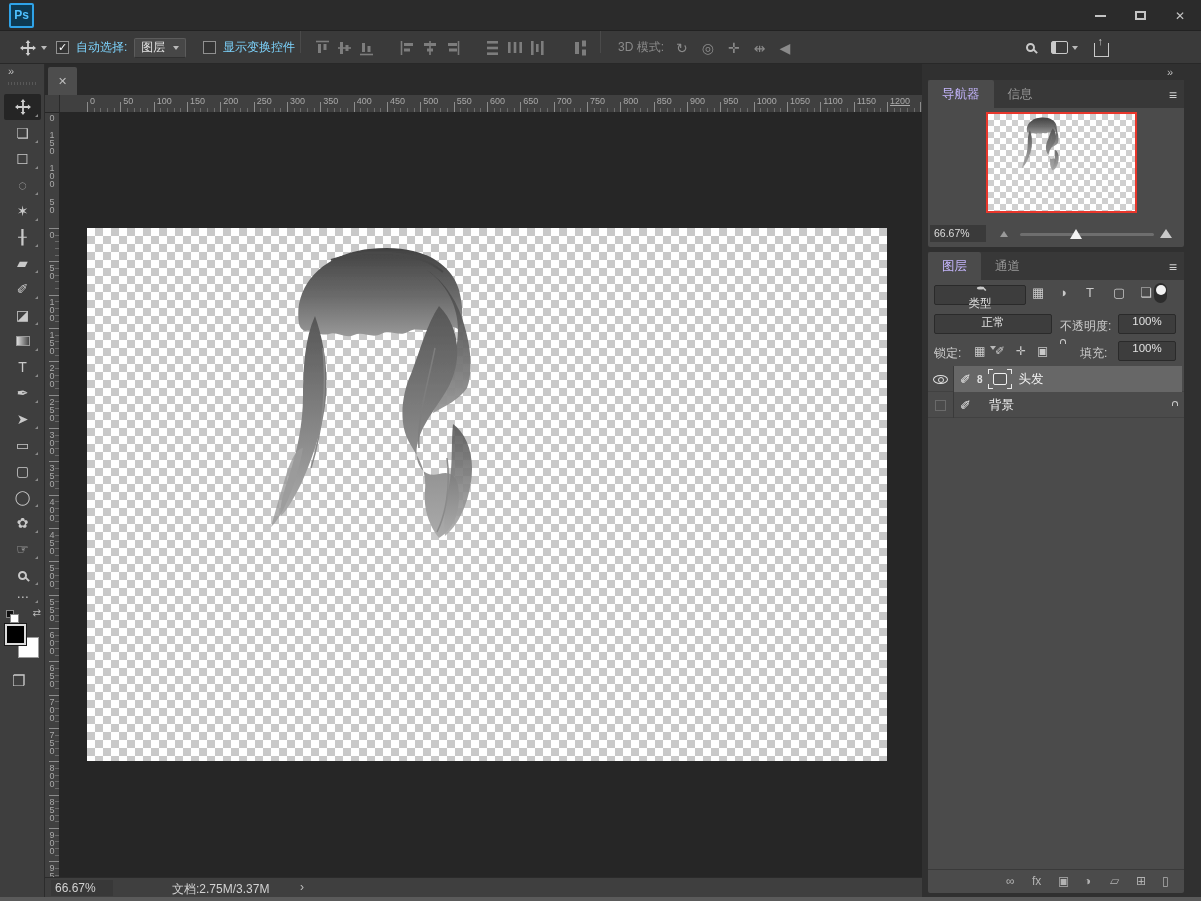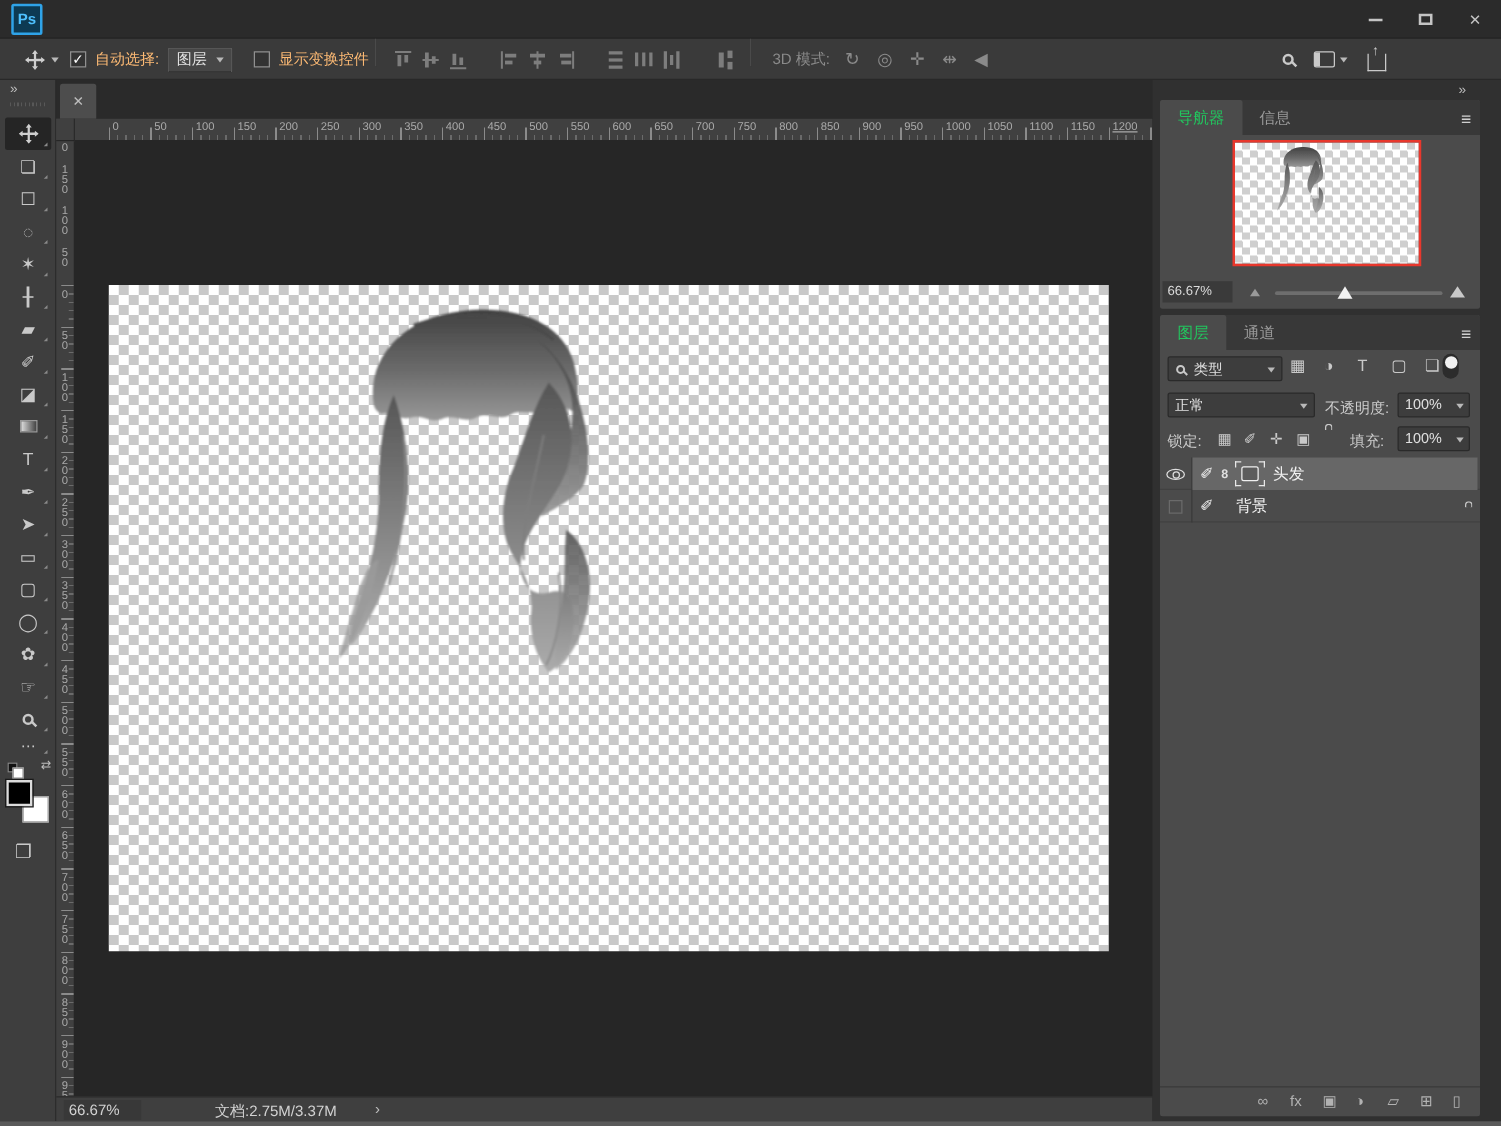--- a/index.html
+++ b/index.html
@@ -16,21 +16,21 @@
   .wbtn{width:26px;height:20px;display:flex;align-items:center;justify-content:center;color:#c4c4c4;}
   .wmin{width:11px;height:2px;background:#c4c4c4;}
   .wmax{width:11px;height:9px;border:2px solid #c4c4c4;}
 
   
   .optionsbar{left:0;top:31px;width:1201px;height:33px;background:#3a3a3a;border-bottom:1px solid #282828;}
   .ob{position:absolute;top:0;height:33px;display:flex;align-items:center;}
   .ticon{width:16px;height:16px;fill:#cfcfcf;}
   .chev{width:0;height:0;border:3.5px solid transparent;border-top:4.5px solid #b9b9b9;margin-top:4px;}
   .cbox{width:13px;height:13px;border:1px solid #909090;background:#333;display:flex;align-items:center;justify-content:center;color:#fff;font-size:11px;}
-  .obl{color:#fdba74;font-size:12px;}
+  .obl{color:#7dd3fc;font-size:12px;}
   .dd{height:20px;background:#474747;border:1px solid #5c5c5c;border-bottom-color:#303030;display:flex;align-items:center;padding:0 6px;gap:8px;color:#e2e2e2;border-radius:2px;}
   .vsep{width:1px;height:22px;background:#2d2d2d;border-right:1px solid #4a4a4a;}
   .gray{color:#8a8a8a;}
   .alignsvg rect,.alignsvg path{fill:#7d7d7d;stroke:none;}
   .alignsvg .ln{fill:none;stroke:#7d7d7d;stroke-width:1.6;}
   .g3d{display:flex;gap:14px;color:#8a8a8a;font-size:14px;}
   .mag{width:9px;height:9px;border:2px solid #c9c9c9;border-radius:50%;position:relative;display:inline-block;}
   .mag:after{content:'';position:absolute;width:6px;height:2px;background:#c9c9c9;right:-5px;bottom:-2px;transform:rotate(45deg);}
   .wsicon{width:17px;height:13px;border:1.5px solid #c9c9c9;border-radius:2px;position:relative;}
   .wsicon:after{content:'';position:absolute;left:0;top:0;bottom:0;width:4px;background:#c9c9c9;}
@@ -77,35 +77,35 @@
   .sb-zoom{position:absolute;left:6px;top:2px;width:62px;height:16px;background:#383838;color:#d2d2d2;font-size:12px;padding:1px 4px;}
   .sb-doc{position:absolute;left:127px;top:3px;color:#d2d2d2;font-size:12px;}
   .sb-chev{position:absolute;left:255px;top:2px;color:#bdbdbd;font-size:12px;}
 
   
   .dock{left:922px;top:64px;width:279px;height:833px;background:#303030;}
   .dock-collapse{position:absolute;right:28px;top:2px;color:#bdbdbd;font-size:11px;}
   .panel{position:absolute;left:6px;width:256px;background:#4b4b4b;border-radius:2px;}
   .ptabs{position:relative;height:28px;background:#383838;border-radius:2px 2px 0 0;display:flex;align-items:flex-end;}
   .ptab{height:28px;display:flex;align-items:center;padding:0 14px;font-size:12.5px;color:#9a9a9a;}
-  .ptab.on{background:#4b4b4b;color:#22c55e;border-radius:2px 2px 0 0;}
+  .ptab.on{background:#4b4b4b;color:#c4b5fd;border-radius:2px 2px 0 0;}
   .pmenu{position:absolute;right:8px;top:7px;color:#cfcfcf;font-size:14px;letter-spacing:-1px;}
   
   .nav-body{position:relative;height:114px;}
   .nav-thumb{position:absolute;left:58px;top:4px;width:151px;height:101px;border:2px solid #e8372c;
     background:conic-gradient(#cfcfcf 0 25%,#fff 0 50%,#cfcfcf 0 75%,#fff 0) 0 0/12px 12px;}
   .nav-zoomrow{position:relative;height:25px;}
   .nav-val{position:absolute;left:2px;top:3px;width:56px;height:17px;background:#3a3a3a;color:#dcdcdc;font-size:10.5px;padding:2px 4px;}
   .tri{width:0;height:0;border-left:6px solid transparent;border-right:6px solid transparent;border-bottom:9px solid #c9c9c9;}
   .tri.small{border-left-width:4px;border-right-width:4px;border-bottom-width:6px;border-bottom-color:#9a9a9a;}
   .nav-track{position:absolute;left:92px;right:30px;top:11px;height:3px;background:#6e6e6e;border-radius:2px;}
   .nav-thumbtri{position:absolute;left:142px;top:7px;border-left:6px solid transparent;border-right:6px solid transparent;border-bottom:10px solid #f2f2f2;width:0;height:0;}
   
   .lrow{position:relative;height:30px;}
-  .combo{position:absolute;height:20px;background:#3d3d3d;border:1px solid #2a2a2a;border-radius:2px;display:flex;align-items:center;padding:0 5px;gap:6px;color:#e0e0e0;font-size:11.5px;}
+  .combo{position:absolute;height:20px;background:#3d3d3d;border:1px solid #2a2a2a;border-radius:2px;display:flex;align-items:center;padding:0 5px;gap:6px;color:#e0e0e0;font-size:11.5px;flex-direction:column;}
   .combo .sp{flex:1;}
   .plbl{position:absolute;color:#cccccc;font-size:12px;top:5px;}
   .pglyph{color:#c9c9c9;font-size:13px;line-height:1;}
   #filter-icons .pglyph{position:absolute;top:6px;}
   #lock-icons .pglyph{position:absolute;top:7px;font-size:12px;}
   .fswitch{position:absolute;left:226px;top:3px;width:13px;height:20px;background:#2c2c2c;border-radius:7px;}
   .fswitch:after{content:'';position:absolute;left:1.5px;top:1.5px;width:10px;height:10px;border-radius:50%;background:#f2f2f2;}
   .layerlist{position:relative;}
   .layer-row{position:relative;height:26px;border-bottom:1px solid #414141;}
   .eyecell{position:absolute;left:0;top:0;width:26px;height:26px;border-right:1px solid #3a3a3a;display:flex;align-items:center;justify-content:center;}

